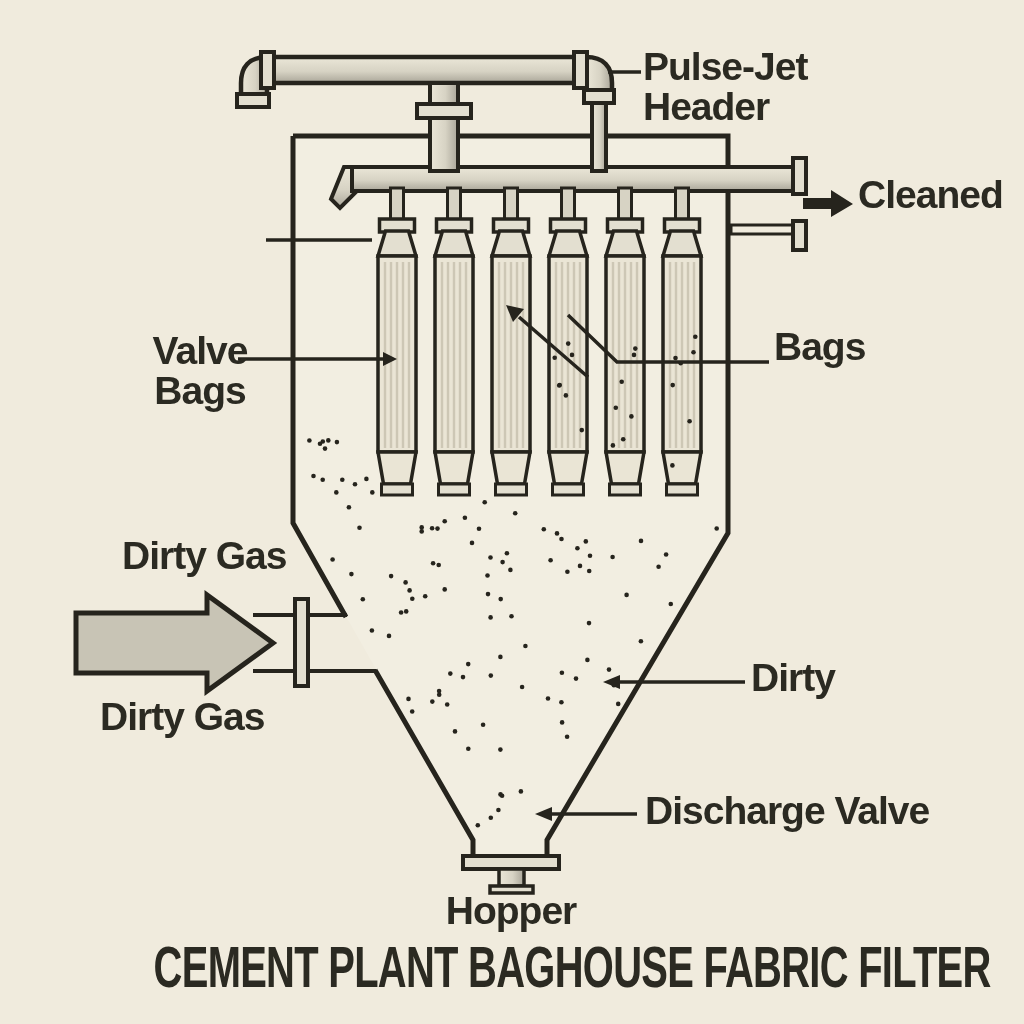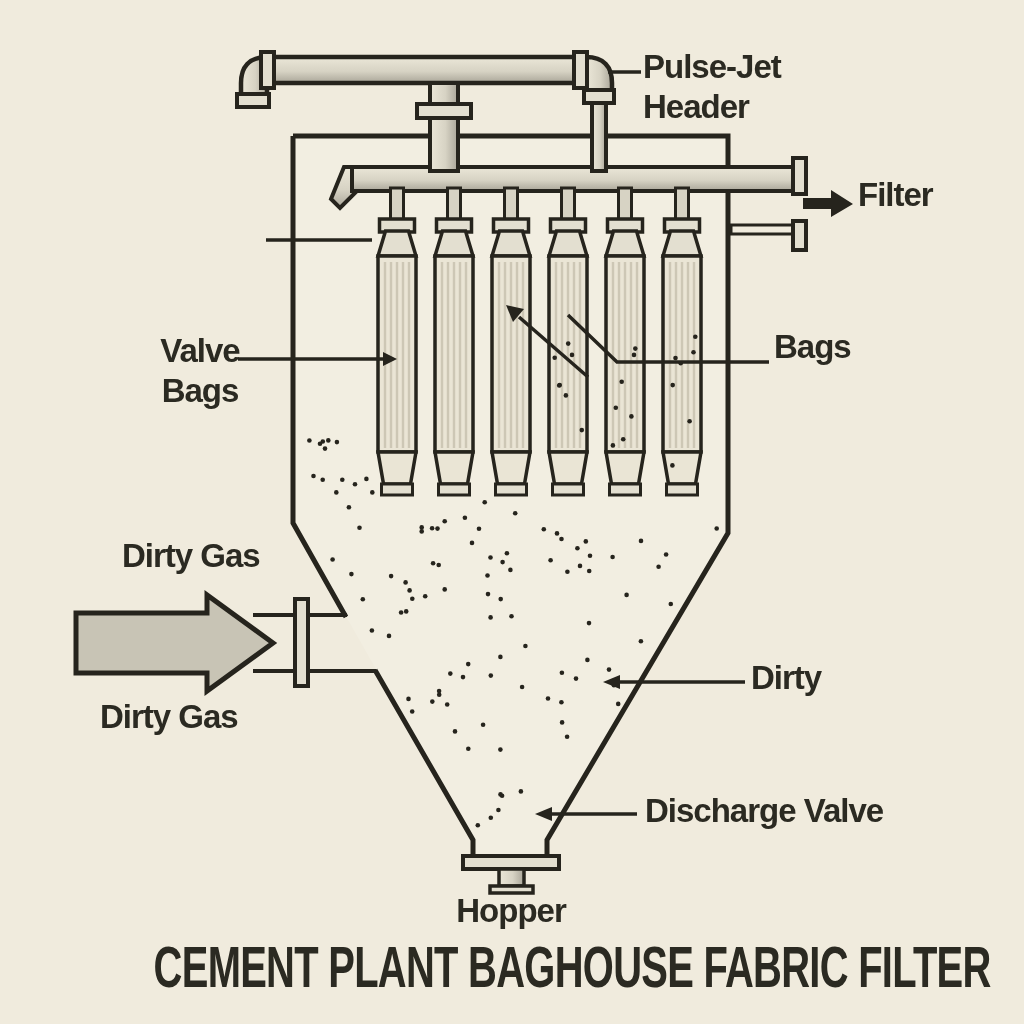--- a/index.html
+++ b/index.html
@@ -11,21 +11,21 @@
   body{
     width:1024px;height:1024px;overflow:hidden;
     background:var(--bg);
     font-family:"Liberation Sans","DejaVu Sans",sans-serif;
     color:var(--text);
   }
   .stage{position:relative;width:1024px;height:1024px;}
   svg{position:absolute;left:0;top:0;}
   .lbl{
     position:absolute;
-    font-size:33px;font-weight:bold;letter-spacing:-1px;
+    font-size:39px;font-weight:bold;letter-spacing:-1px;
     line-height:40px;color:var(--text);white-space:nowrap;
   }
   .lbl .ln{display:block;}
   .center{text-align:center;}
   .title{
     position:absolute;left:0;top:934px;width:1024px;text-align:center;
     font-size:57px;font-weight:bold;letter-spacing:-1px;color:var(--text);
     transform:scaleX(0.70);transform-origin:50% 50%;white-space:nowrap;
   }
   
@@ -317,21 +317,21 @@
       <path class="ah" d="M803,198 H831 V190 L853,204 L831,217 V209 H803 Z"></path>
     </g>
   </svg>
 
   <div class="lbl" style="left:643px;top:47px;">
     <span class="ln">Pulse-Jet</span>
     <span class="ln">Header</span>
   </div>
 
   <div class="lbl" style="left:858px;top:177px;line-height:36px;">
-    <span class="ln">Filter</span>
+    <span class="ln">Cleaned</span>
   </div>
 
 
   <div class="lbl center" style="left:145px;top:331px;width:110px;">
     <span class="ln">Valve</span>
     <span class="ln">Bags</span>
   </div>
 
   <div class="lbl" style="left:774px;top:326px;line-height:42px;">
     <span class="ln">Bags</span>

